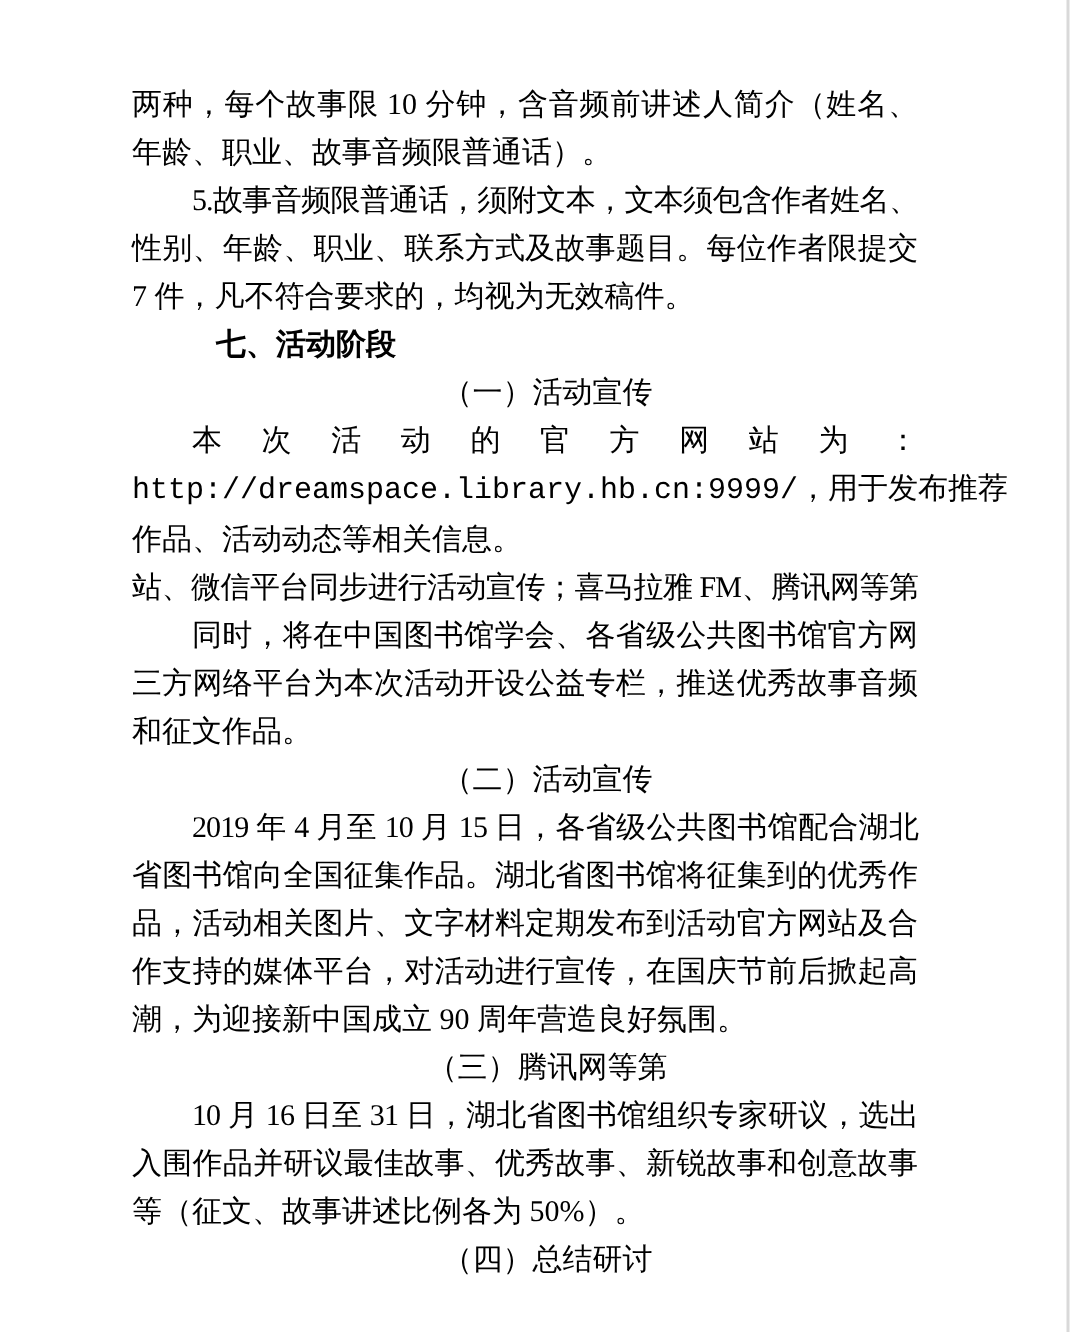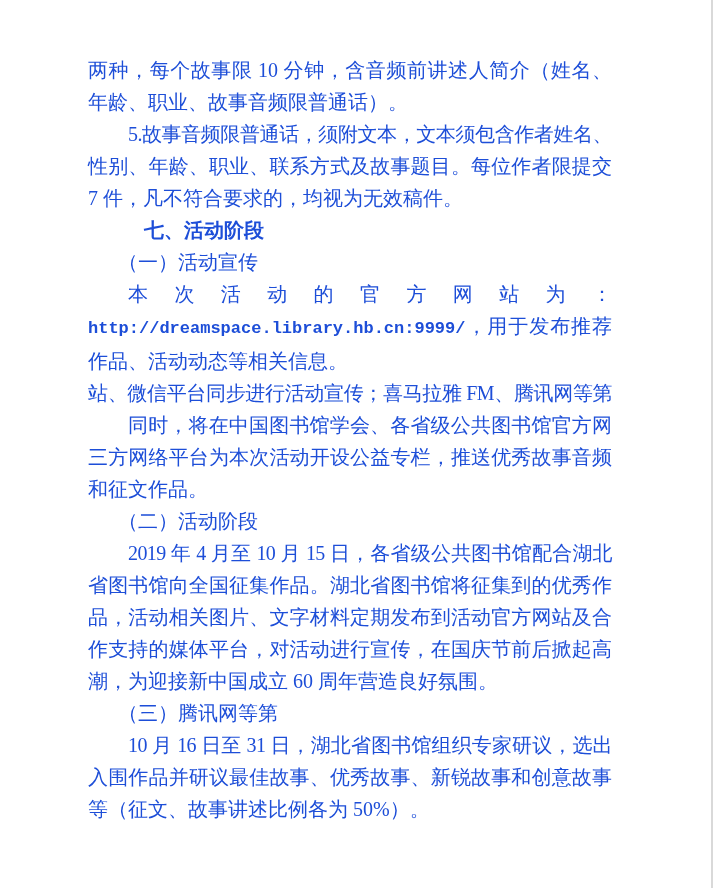--- a/index.html
+++ b/index.html
@@ -21,64 +21,64 @@
   }
   .doc {
     position: absolute;
     left: 88px;
     top: 54px;
     width: 524px;
   }
   .line {
     font-size: 20px;
     line-height: 32px;
-    color: #1d4ed8;
+    color: #000000;
     white-space: nowrap;
   }
   .j {
     text-align: justify;
     text-align-last: justify;
     text-justify: inter-character;
   }
   .indent { text-indent: 40px; }
   .tight { letter-spacing: -0.6px; }
   .heading {
     font-family: "Liberation Sans", sans-serif;
     font-weight: bold;
     text-indent: 56px;
   }
-  .sub { text-indent: 30px; }
+  .sub { text-indent: 30px; text-align: center; }
   .url {
     font-family: "Liberation Mono", monospace;
-    font-size: 17px;
-    font-weight: bold;
+    font-size: 20px;
   }
 </style>
 </head>
 <body>
 
 <div class="doc">
     <div class="line j">两种，每个故事限 10 分钟，含音频前讲述人简介（姓名、</div>
     <div class="line">年龄、职业、故事音频限普通话）。</div>
     <div class="line indent j tight">5.故事音频限普通话，须附文本，文本须包含作者姓名、</div>
     <div class="line j">性别、年龄、职业、联系方式及故事题目。每位作者限提交</div>
     <div class="line">7 件，凡不符合要求的，均视为无效稿件。</div>
     <div class="line heading">七、活动阶段</div>
     <div class="line sub">（一）活动宣传</div>
     <div class="line indent j">本次活动的官方网站为：</div>
     <div class="line j"><span class="url">http://dreamspace.library.hb.cn:9999/</span><span class="">，用于发布推荐</span></div>
     <div class="line">作品、活动动态等相关信息。</div>
     <div class="line j tight">站、微信平台同步进行活动宣传；喜马拉雅 FM、腾讯网等第</div>
     <div class="line indent j">同时，将在中国图书馆学会、各省级公共图书馆官方网</div>
     <div class="line j">三方网络平台为本次活动开设公益专栏，推送优秀故事音频</div>
     <div class="line">和征文作品。</div>
-    <div class="line sub">（二）活动阶段</div>
+    <div class="line sub">（二）活动宣传</div>
     <div class="line indent j tight">2019 年 4 月至 10 月 15 日，各省级公共图书馆配合湖北</div>
     <div class="line j">省图书馆向全国征集作品。湖北省图书馆将征集到的优秀作</div>
     <div class="line j">品，活动相关图片、文字材料定期发布到活动官方网站及合</div>
     <div class="line j">作支持的媒体平台，对活动进行宣传，在国庆节前后掀起高</div>
-    <div class="line">潮，为迎接新中国成立 60 周年营造良好氛围。</div>
+    <div class="line">潮，为迎接新中国成立 90 周年营造良好氛围。</div>
     <div class="line sub">（三）腾讯网等第</div>
     <div class="line indent j tight">10 月 16 日至 31 日，湖北省图书馆组织专家研议，选出</div>
     <div class="line j">入围作品并研议最佳故事、优秀故事、新锐故事和创意故事</div>
     <div class="line">等（征文、故事讲述比例各为 50%）。</div>
+    <div class="line sub">（四）总结研讨</div>
   </div>
 <div class="page-edge"></div>
 
 </body></html>

